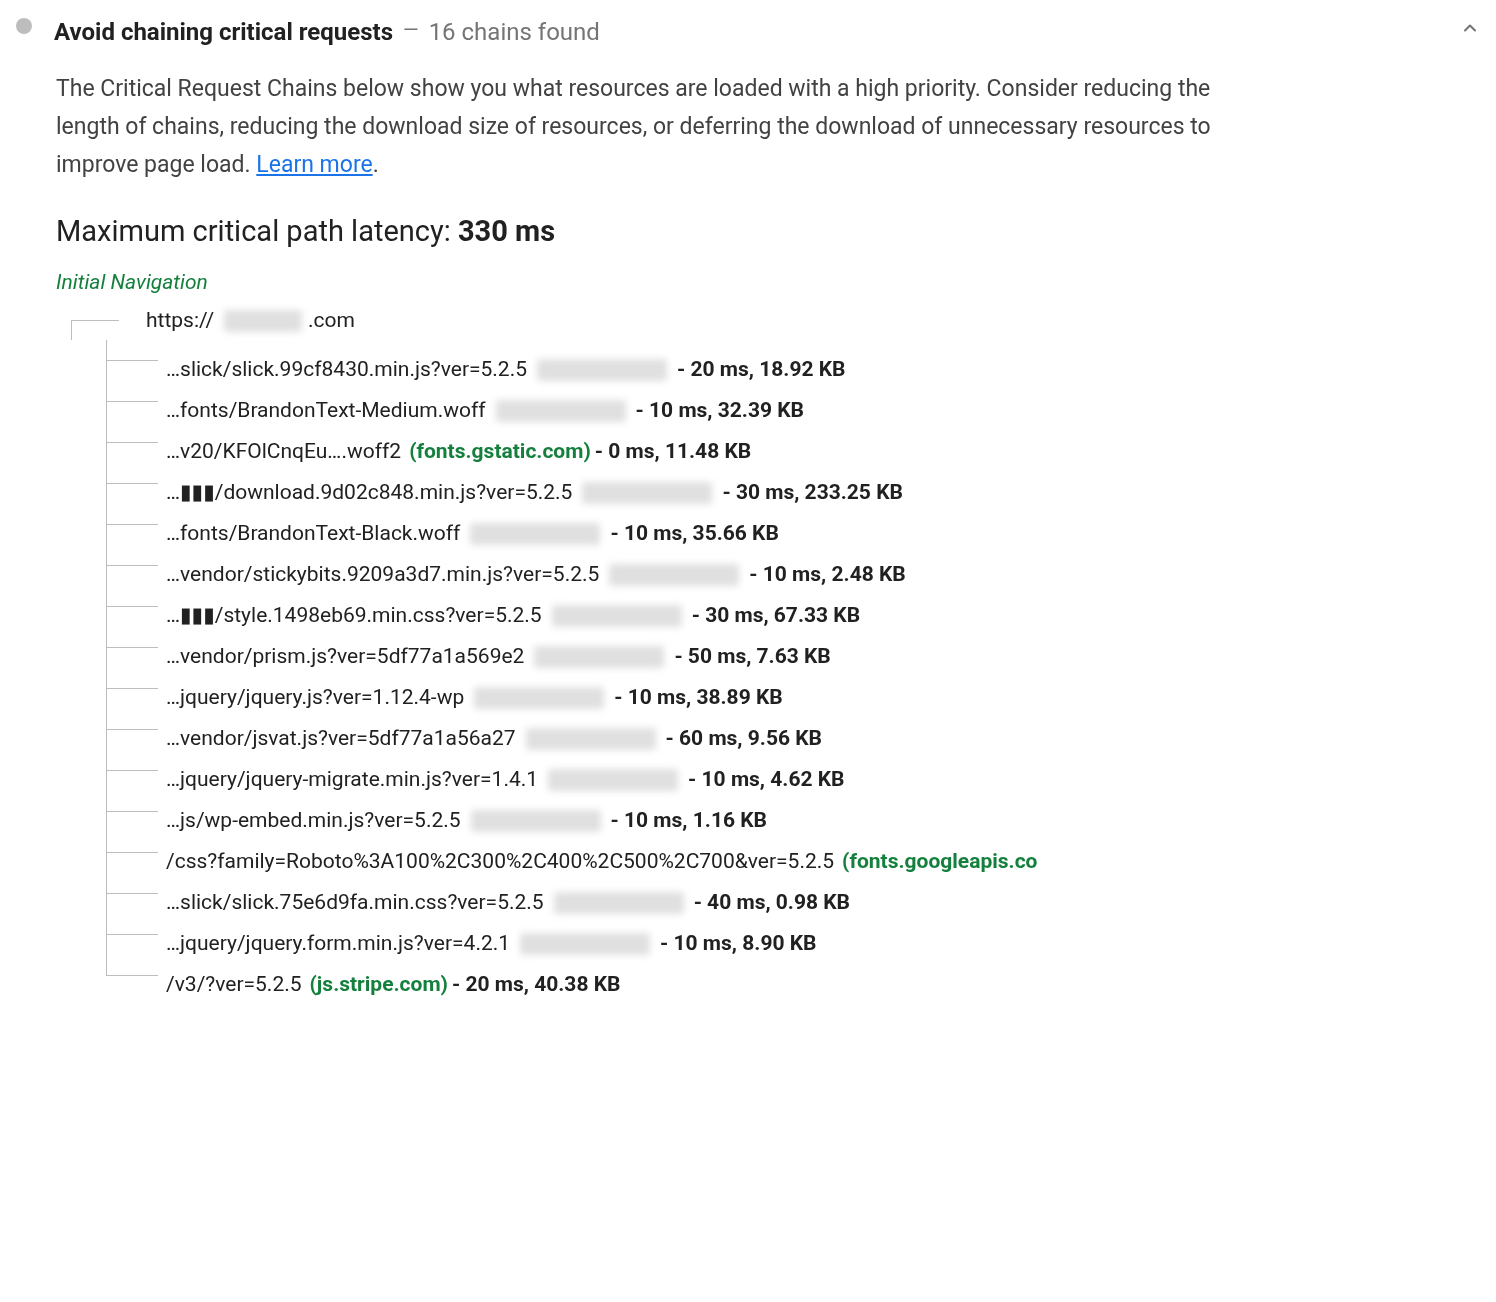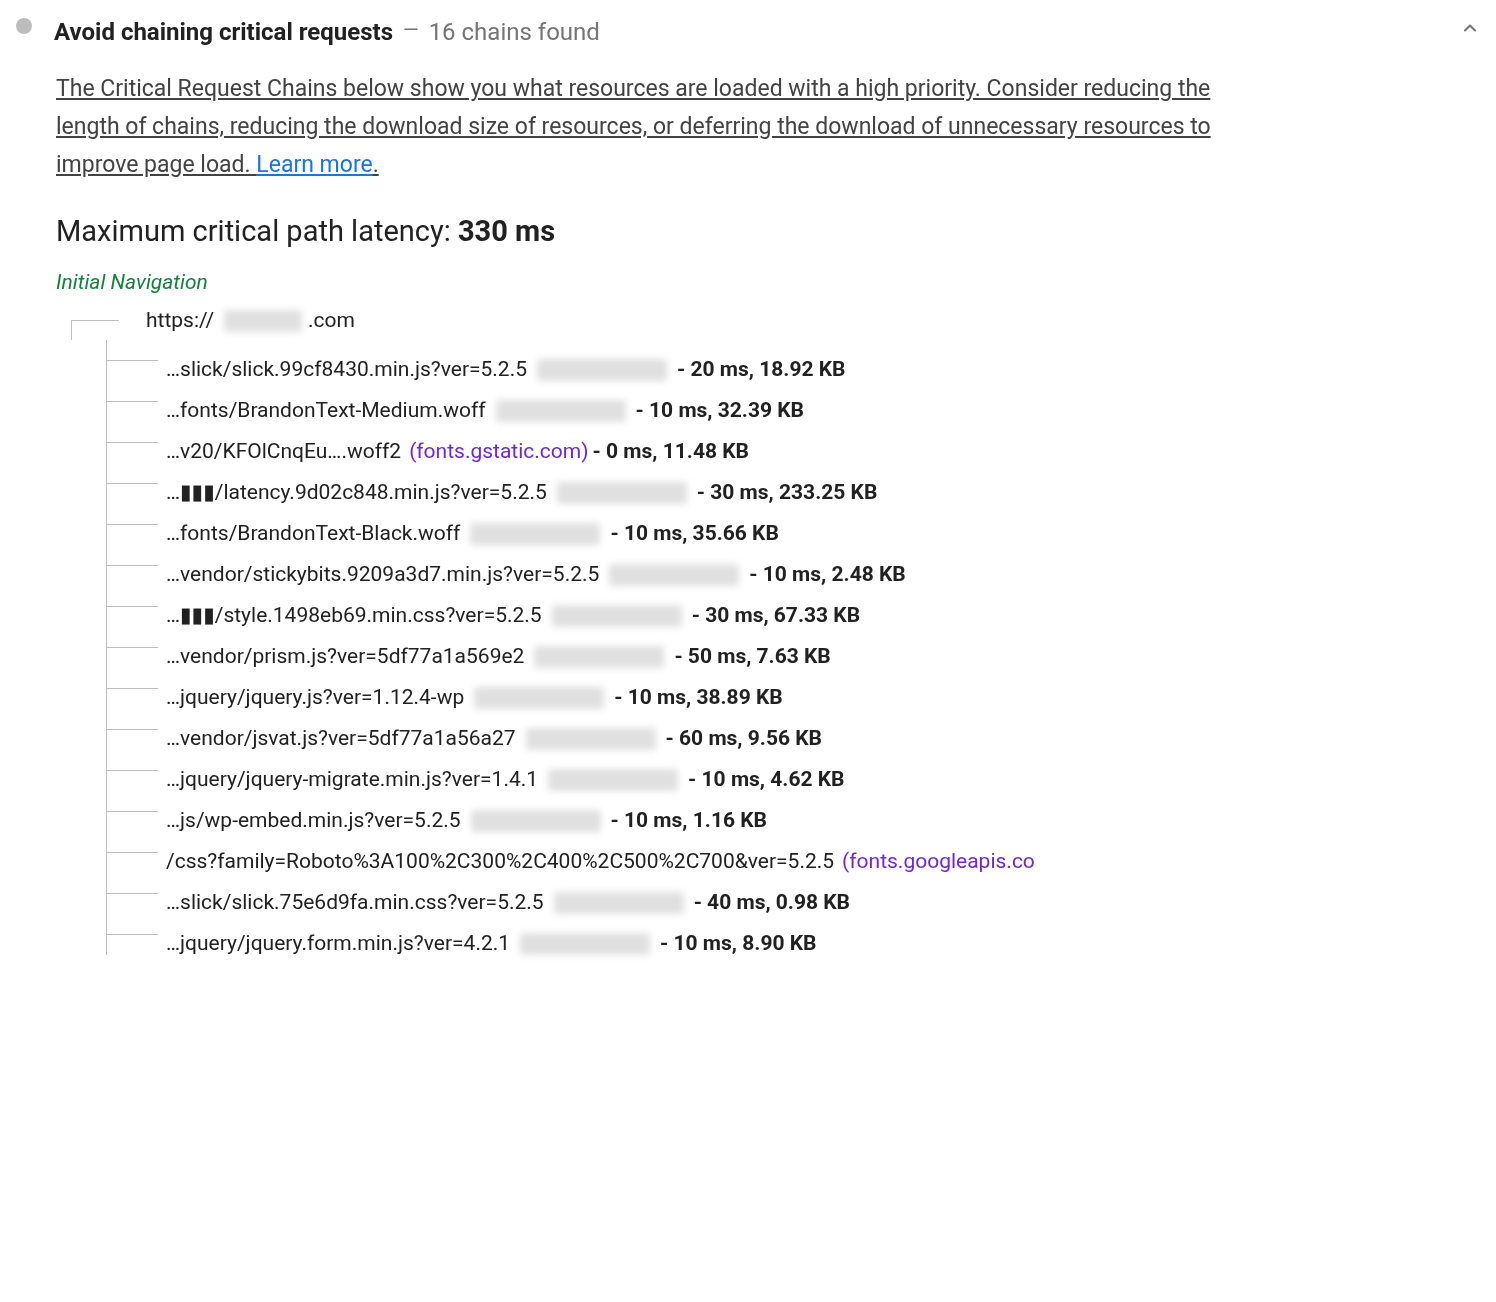--- a/index.html
+++ b/index.html
@@ -39,21 +39,20 @@
   .chevron svg { width:100%; height:100%; }
 
   .audit-body {
     padding: 10px 8px 6px 48px;
   }
   .desc {
     font-size: 23px;
     line-height: 1.65;
     color: #424242;
     max-width: 1200px;
-    text-decoration: underline;
   }
   .desc a { color: #1a73e8; text-decoration: underline; }
 
   .latency {
     margin-top: 30px;
     font-size: 29px;
     color: #212121;
   }
   .latency .val { font-weight: 700; }
 
@@ -128,22 +127,23 @@
     left:0px;
     top:20px;
     width:52px;
     height:1px;
     background:#bdbdbd;
   }
   .child-row.last .child-conn::before { bottom: 21px; }
 
   .url { color:#212121; }
   .origin {
-    color:#6d28d9;
+    color:#15803d;
     margin-left: 8px;
+    font-weight: bold;
   }
   .blur {
     display:inline-block;
     width: 130px;
     height: 22px;
     background: #e0e0e0;
     border-radius: 3px;
     filter: blur(3.5px);
     vertical-align: middle;
     margin: 0 6px 0 10px;
@@ -202,21 +202,21 @@
           <span class="stats"> - 10 ms, 32.39 KB</span>
         </div>
         <div class="child-row">
           <span class="child-conn"></span>
           <span class="url">…v20/KFOlCnqEu….woff2</span>
           <span class="origin">(fonts.gstatic.com)</span>
           <span class="stats"> - 0 ms, 11.48 KB</span>
         </div>
         <div class="child-row">
           <span class="child-conn"></span>
-          <span class="url">…▮▮▮/latency.9d02c848.min.js?ver=5.2.5</span>
+          <span class="url">…▮▮▮/download.9d02c848.min.js?ver=5.2.5</span>
           <span class="blur"></span>
           <span class="stats"> - 30 ms, 233.25 KB</span>
         </div>
         <div class="child-row">
           <span class="child-conn"></span>
           <span class="url">…fonts/BrandonText-Black.woff</span>
           <span class="blur"></span>
           <span class="stats"> - 10 ms, 35.66 KB</span>
         </div>
         <div class="child-row">
@@ -270,16 +270,22 @@
           <span class="child-conn"></span>
           <span class="url">…slick/slick.75e6d9fa.min.css?ver=5.2.5</span>
           <span class="blur"></span>
           <span class="stats"> - 40 ms, 0.98 KB</span>
         </div>
         <div class="child-row">
           <span class="child-conn"></span>
           <span class="url">…jquery/jquery.form.min.js?ver=4.2.1</span>
           <span class="blur"></span>
           <span class="stats"> - 10 ms, 8.90 KB</span>
+        </div>
+        <div class="child-row last">
+          <span class="child-conn"></span>
+          <span class="url">/v3/?ver=5.2.5</span>
+          <span class="origin">(js.stripe.com)</span>
+          <span class="stats"> - 20 ms, 40.38 KB</span>
         </div>
       </div>
   </div>
 </div>
 
 </body></html>

